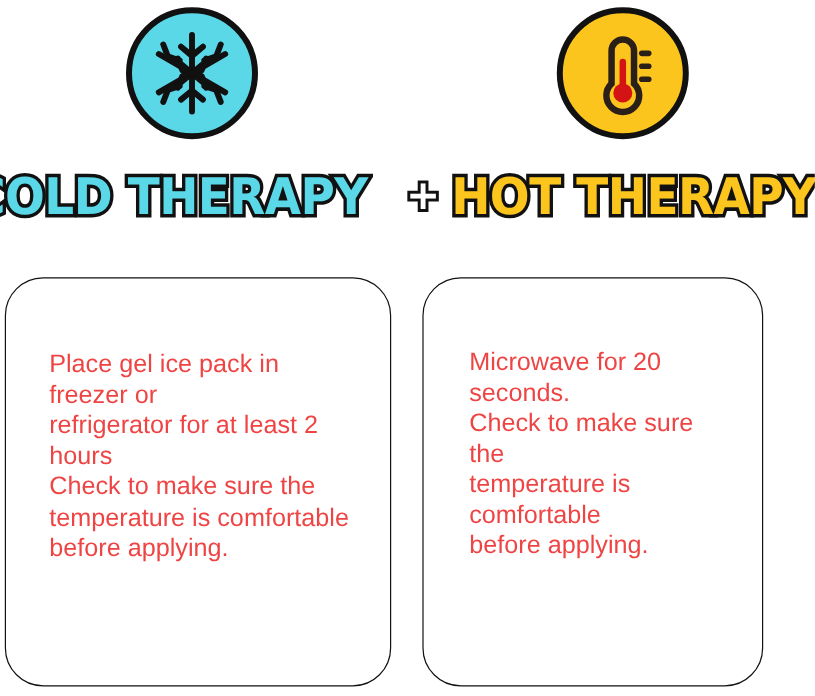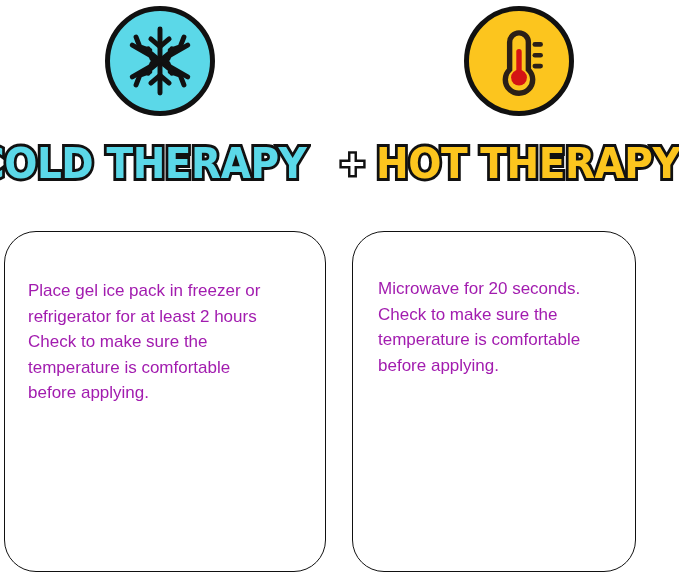--- a/index.html
+++ b/index.html
@@ -111,25 +111,25 @@
   }
   .card.cold-card {
     left: 4px;
     width: 322px;
   }
   .card.hot-card {
     left: 352px;
     width: 284px;
   }
   .card p {
-    margin: 0;
+    margin: 13px;
     font-family: "Liberation Sans", sans-serif;
-    font-size: 17px;
+    font-size: 21px;
     line-height: 25.5px;
-    color: #a21caf;
+    color: #ef4444;
     white-space: pre-line;
   }
   .card p.second {
     margin-top: 25.5px;
   }
   .hot-card { padding-left: 25px; padding-top: 44px; }
   .hot-card p.second { margin-top: 25.5px; }
 </style>
 </head>
 <body>

